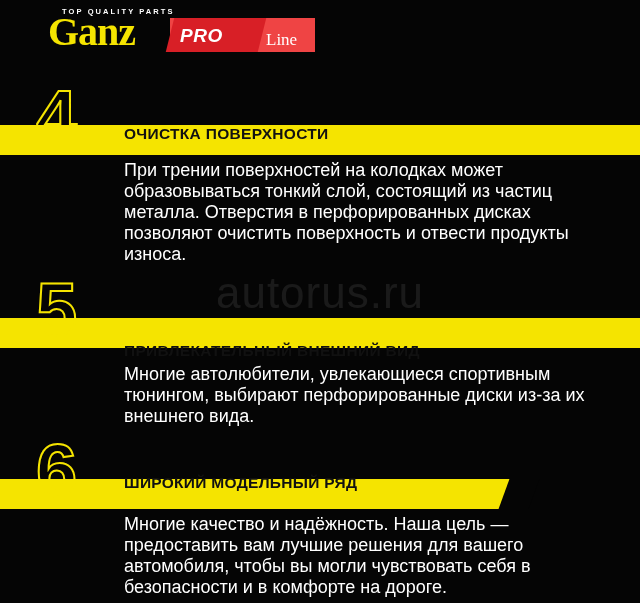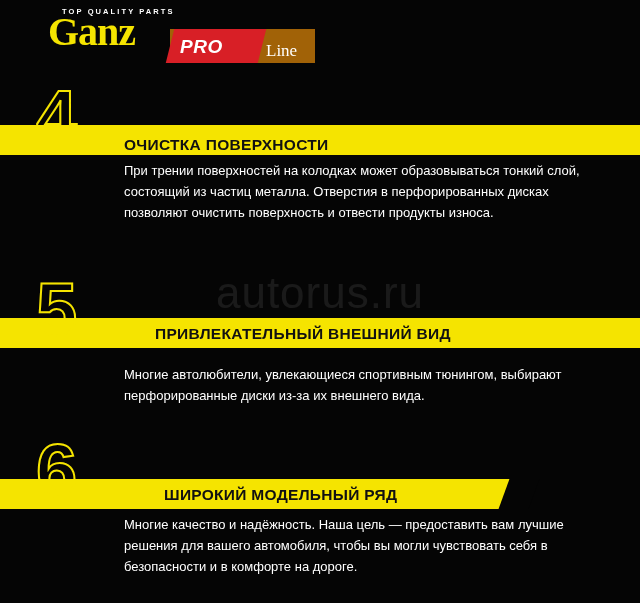--- a/index.html
+++ b/index.html
@@ -62,24 +62,24 @@
     font-family: "Liberation Serif", serif;
     font-weight: 700;
     font-size: 40px;
     color: #f5e400;
     letter-spacing: -1px;
     line-height: 40px;
   }
   .logo-proline {
     position: absolute;
     left: 170px;
-    top: 29px;
+    top: 18px;
     width: 145px;
     height: 34px;
-    background: #a16207;
+    background: #ef4444;
   }
   .logo-pro-shape {
     position: absolute;
     left: 0; top: 0;
     width: 92px; height: 34px;
     background: #d81f26;
     transform: skewX(-14deg);
   }
   .logo-pro-text {
     position: absolute;
@@ -147,40 +147,40 @@
     letter-spacing: 0.3px;
     z-index: 5;
     white-space: nowrap;
   }
 
   .body-text {
     position: absolute;
     left: 124px;
     width: 492px;
     font-family: "Liberation Sans", sans-serif;
-    font-size: 13px;
+    font-size: 18px;
     line-height: 21px;
     color: #ffffff;
     z-index: 5;
   }
 
   
   #sec4 .stripe   { top: 125px; }
   #sec4 .bignum   { top: 80px; }
-  #sec4 .heading  { top: 136px; }
+  #sec4 .heading  { top: 125px; }
   #sec4 .body-text{ top: 160px; }
 
   #sec5 .stripe   { top: 318px; }
   #sec5 .bignum   { top: 273px; }
-  #sec5 .heading  { top: 325px; margin-left: 31px; }
+  #sec5 .heading  { top: 342px; }
   #sec5 .body-text{ top: 364px; }
 
   #sec6 .stripe   { top: 479px; }
   #sec6 .bignum   { top: 434px; }
-  #sec6 .heading  { top: 486px; margin-left: 40px; }
+  #sec6 .heading  { top: 474px; }
   #sec6 .body-text{ top: 514px; }
 </style>
 </head>
 <body>
 
 <div class="page">
 
   <div class="watermark">autorus.ru</div>
 
   <div class="logo-area">

